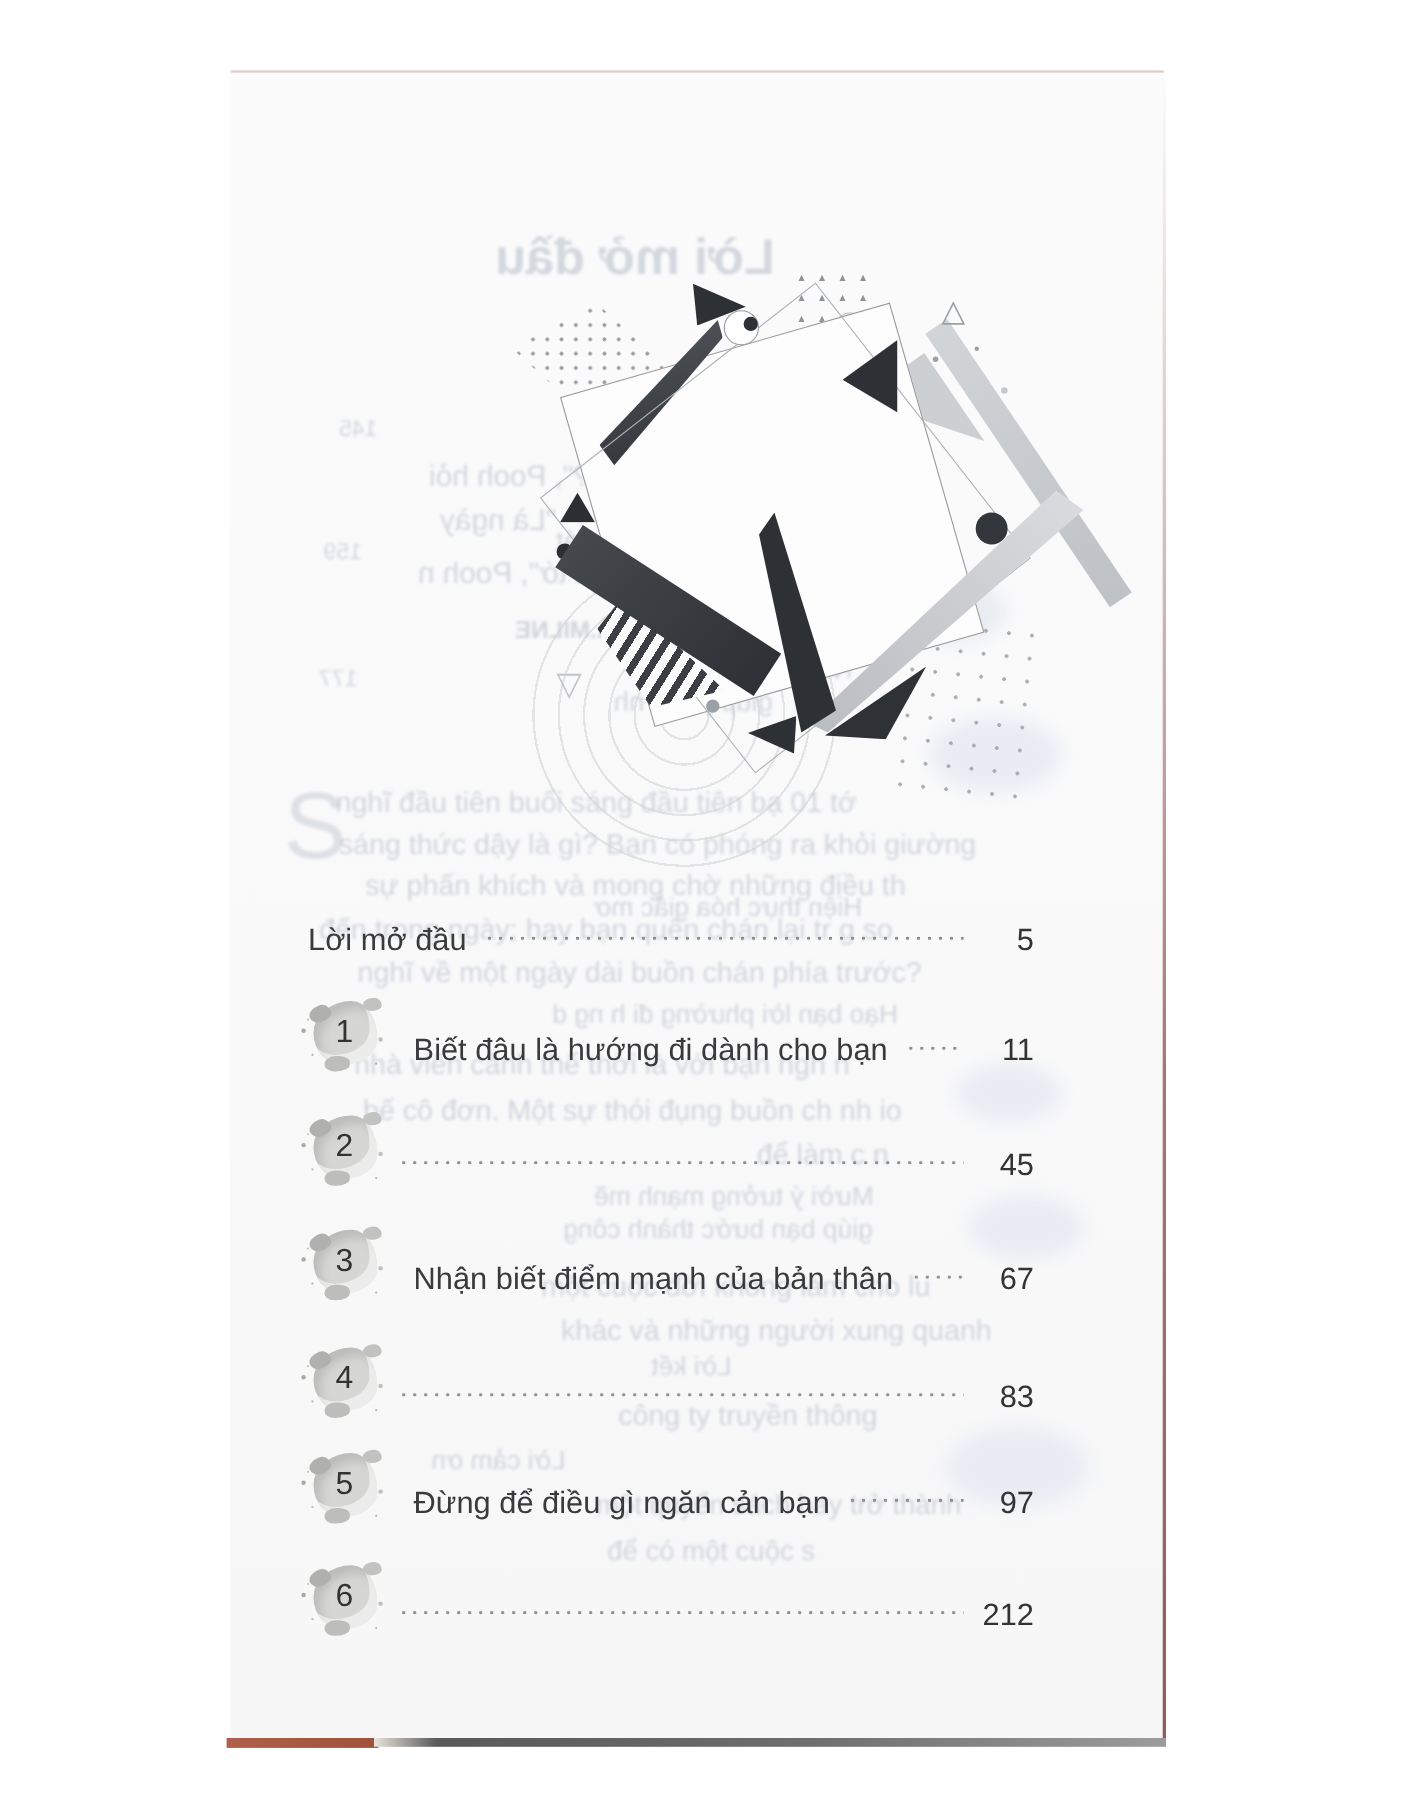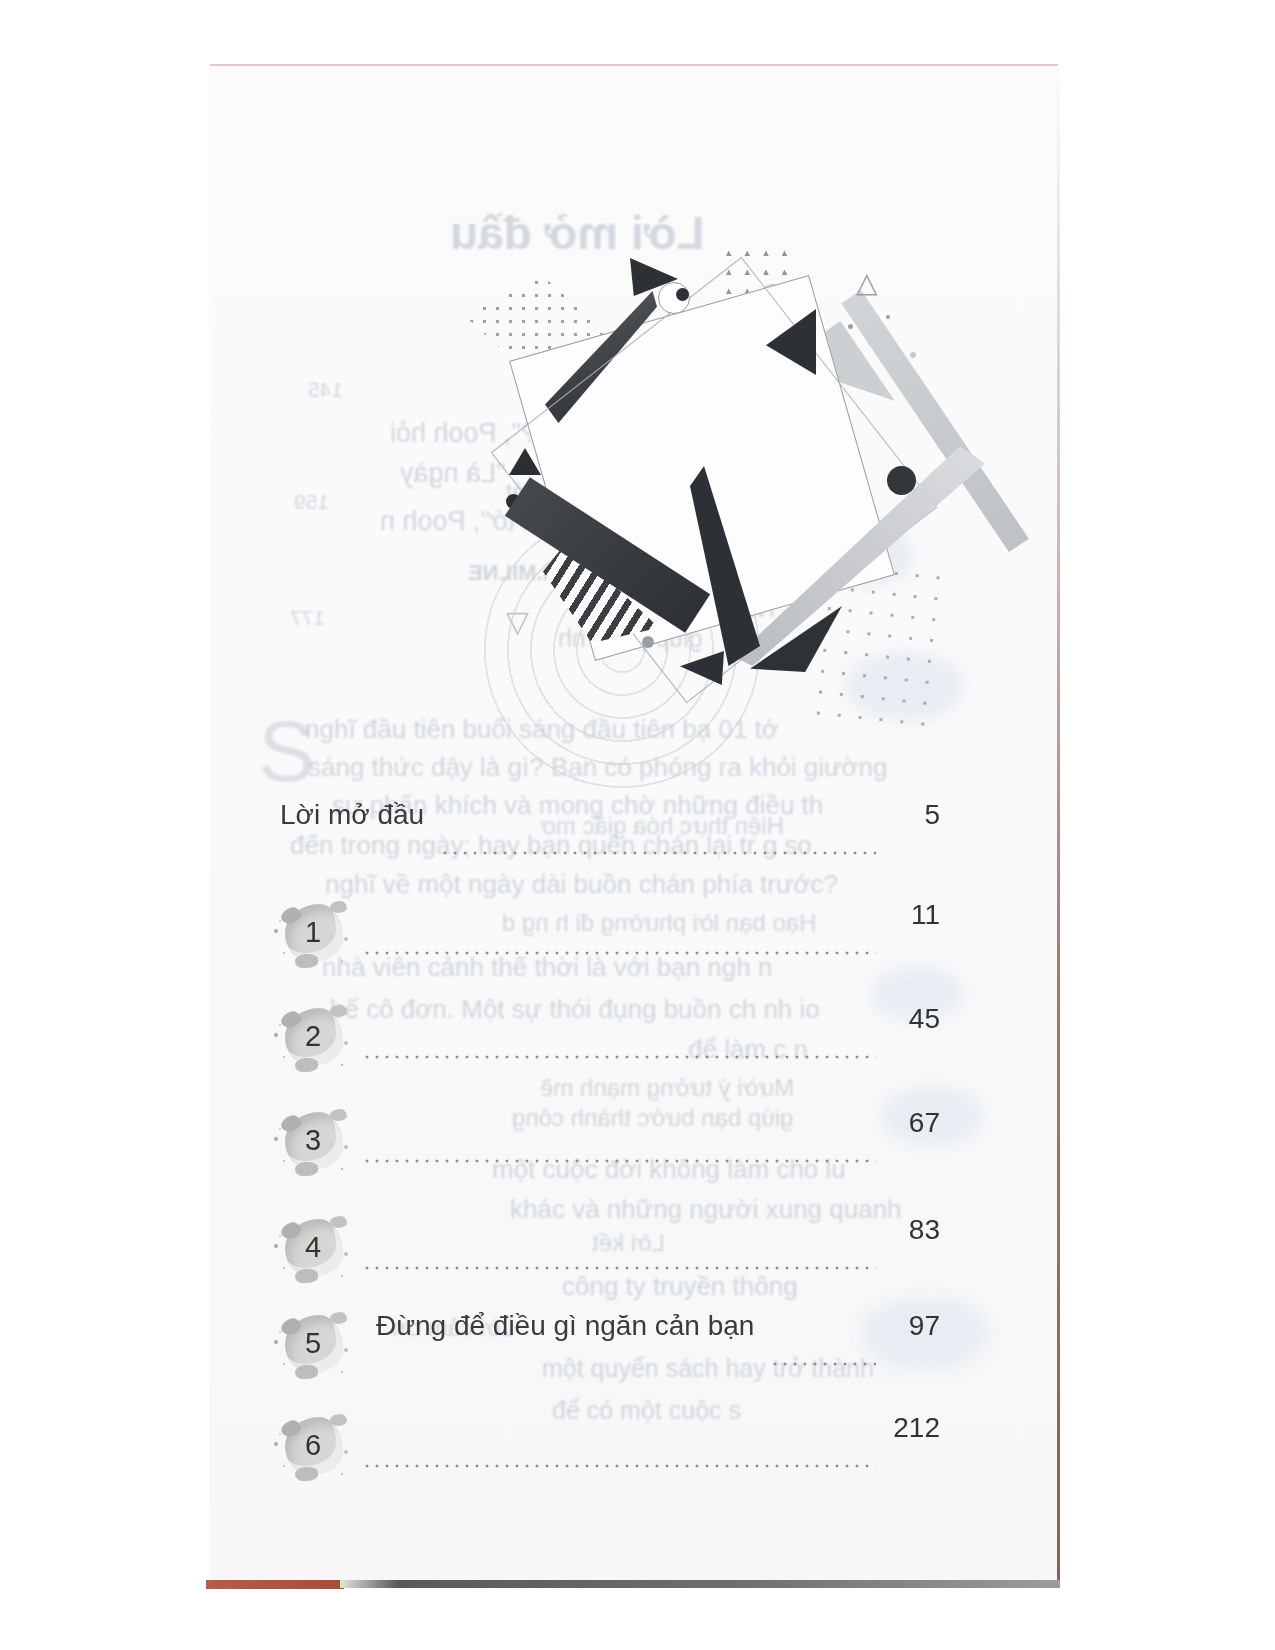--- a/index.html
+++ b/index.html
@@ -74,21 +74,21 @@
   .tri-outline-bot{left:296px;top:538px;font-size:30px;color:#c2c5c8;z-index:2;}
   .tri-dark-bot{left:470px;top:585px;width:44px;height:34px;background:#2d3034;
     clip-path:polygon(0 45%,100% 0,95% 100%);z-index:6;}
   .dot-gray{left:432px;top:570px;width:12px;height:12px;border-radius:50%;background:#9aa0a5;z-index:6;}
   .dot-grid{left:605px;top:495px;width:118px;height:172px;opacity:.85;transform:rotate(6deg);
     background-image:radial-gradient(circle,#9aa0a5 1.5px,transparent 1.9px);background-size:21px 21px;z-index:2;}
   .title{position:absolute;left:330px;top:374px;width:324px;text-align:center;z-index:7;
     font-size:57px;line-height:76px;font-weight:600;color:#2b2b2d;letter-spacing:.5px;}
   
   .toc{position:absolute;inset:0;z-index:10;}
-  .row{position:absolute;left:70px;right:118px;height:72px;display:flex;align-items:flex-start;}
+  .row{position:absolute;left:70px;right:118px;height:72px;display:flex;align-items:flex-end;}
   .row .label{font-size:28px;color:#3a3a3c;white-space:nowrap;}
   .row .leader{flex:1;align-self:flex-end;height:4px;margin:0 12px 16px 16px;
     background-image:radial-gradient(circle,#8f8f8f 1.3px,transparent 1.7px);
     background-size:10px 4px;background-repeat:repeat-x;background-position:left bottom;}
   .row .pagenum{font-size:28px;color:#333;min-width:52px;text-align:right;}
   .row.chapter .label{margin-left:30px;}
   .splat{position:relative;width:66px;height:66px;flex:0 0 66px;}
   .splat i{position:absolute;background:#d6d6d4;border-radius:60% 40% 55% 45%/50% 60% 40% 50%;}
   .splat .b1{inset:5px 3px 3px 5px;
     box-shadow:inset -7px -9px 0 rgba(255,255,255,.55), inset 6px 7px 9px rgba(150,150,148,.4);}
@@ -196,20 +196,21 @@
 
       <div class="row chapter" style="top:833px">
         <span class="splat">
             <i class="b1"></i>
             <i class="b2"></i>
             <i class="b3"></i>
             <i class="b4"></i>
             <i class="specks"></i>
             <b>1</b>
           </span>
+        <span class="label">Biết đâu là hướng đi dành cho bạn</span>
         <span class="leader"></span>
         <span class="pagenum">11</span>
       </div>
 
       <div class="row chapter" style="top:937px">
         <span class="splat">
             <i class="b1"></i>
             <i class="b2"></i>
             <i class="b3"></i>
             <i class="b4"></i>
@@ -222,20 +223,21 @@
 
       <div class="row chapter" style="top:1041px">
         <span class="splat">
             <i class="b1"></i>
             <i class="b2"></i>
             <i class="b3"></i>
             <i class="b4"></i>
             <i class="specks"></i>
             <b>3</b>
           </span>
+        <span class="label">Nhận biết điểm mạnh của bản thân</span>
         <span class="leader"></span>
         <span class="pagenum">67</span>
       </div>
 
       <div class="row chapter" style="top:1148px">
         <span class="splat">
             <i class="b1"></i>
             <i class="b2"></i>
             <i class="b3"></i>
             <i class="b4"></i>

